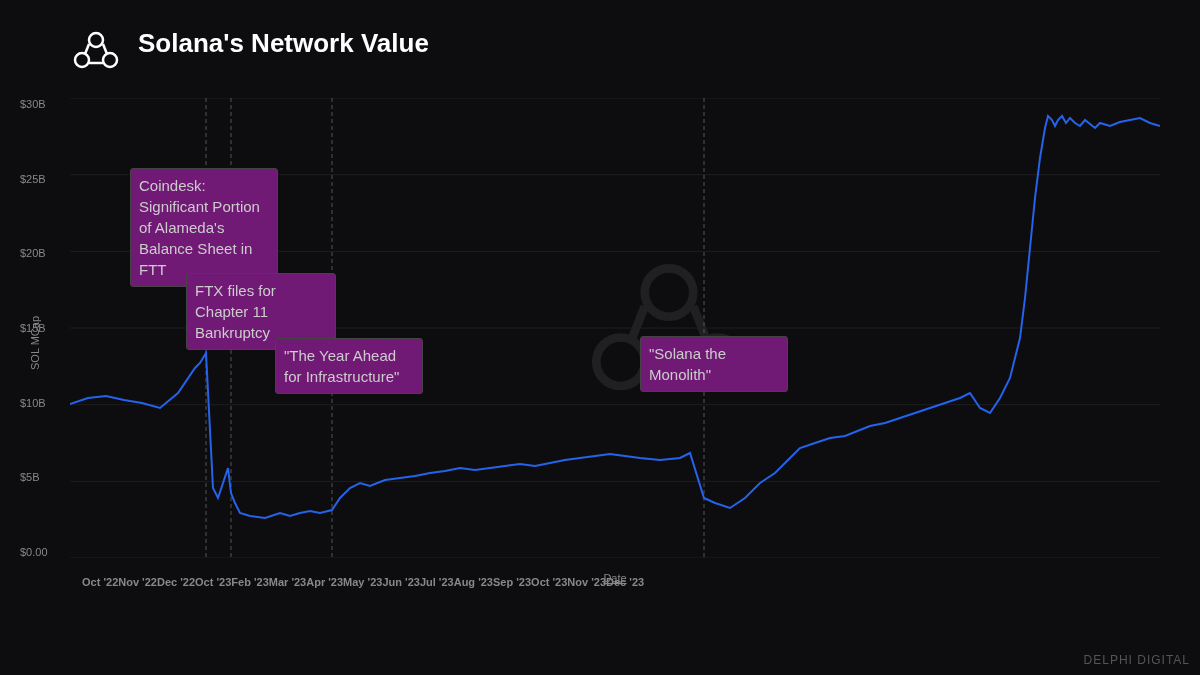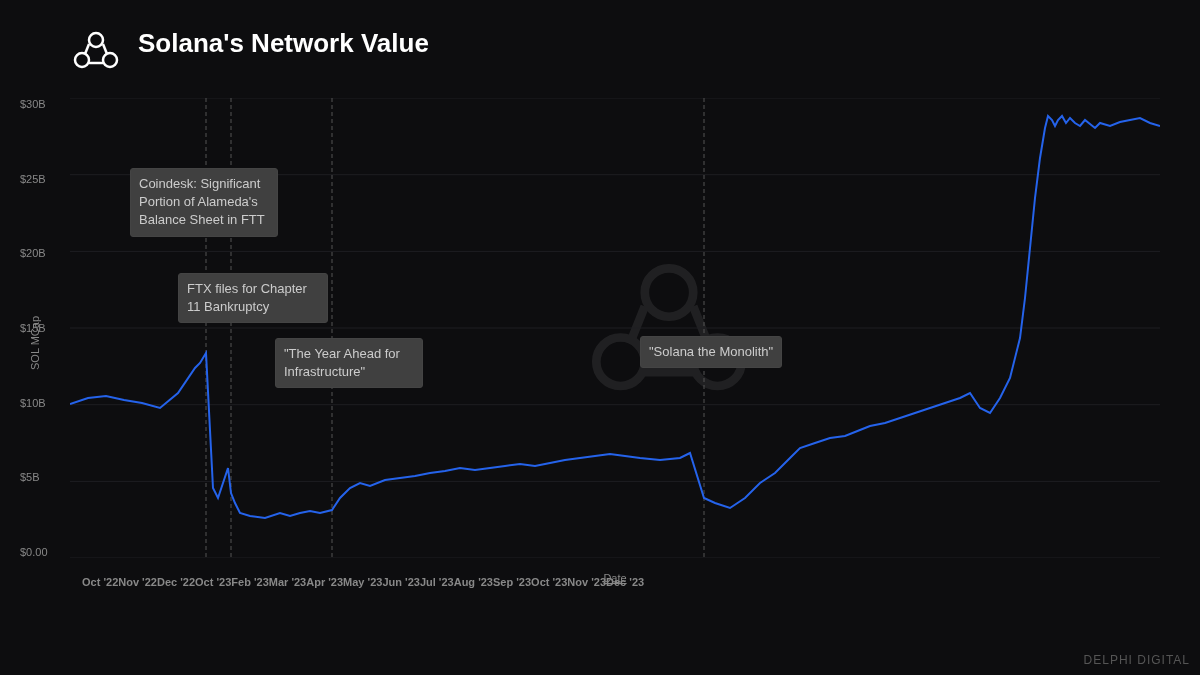--- a/index.html
+++ b/index.html
@@ -94,25 +94,25 @@
       position: absolute;
       bottom: 4px;
       left: 50%;
       transform: translateX(-50%);
       font-size: 11px;
       color: #888;
       text-decoration: underline;
     }
     .annotation-box {
       position: absolute;
-      background: #404040;
+      background: #701a75;
       border: 1px solid #444;
       border-radius: 3px;
       padding: 6px 8px;
-      font-size: 13px;
+      font-size: 15px;
       color: #ccc;
       line-height: 1.4;
       max-width: 140px;
     }
     .watermark {
       position: absolute;
       top: 50%;
       left: 50%;
       transform: translate(-20%, -50%);
       opacity: 0.08;
@@ -310,21 +310,21 @@
       <span class="x-label">Nov '23</span>
       <span class="x-label">Dec '23</span>
     </div>
 
     <div class="axis-title-x">Date</div>
 
     <div class="annotation-box" style="left: 60px; top: 70px; max-width: 148px;">
       <span>Coindesk: Significant Portion of Alameda's Balance Sheet in FTT</span>
     </div>
 
-    <div class="annotation-box" style="left: 108px; top: 175px; max-width: 150px;">
+    <div class="annotation-box" style="left: 116px; top: 175px; max-width: 150px;">
       <span>FTX files for Chapter 11 Bankruptcy</span>
     </div>
 
     <div class="annotation-box" style="left: 205px; top: 240px; max-width: 148px;">
       <span>"The Year Ahead for Infrastructure"</span>
     </div>
 
     <div class="annotation-box" style="left: 570px; top: 238px; max-width: 148px;">
       <span>"Solana the Monolith"</span>
     </div>

